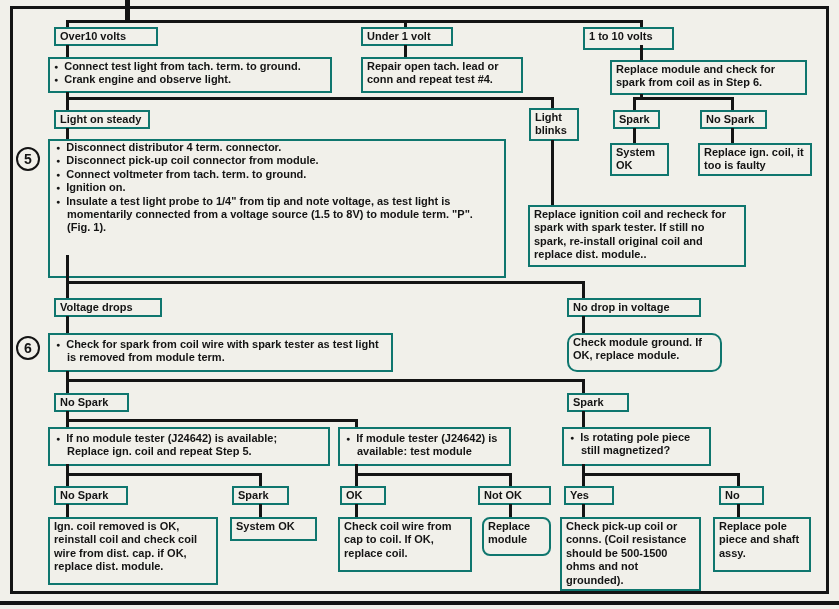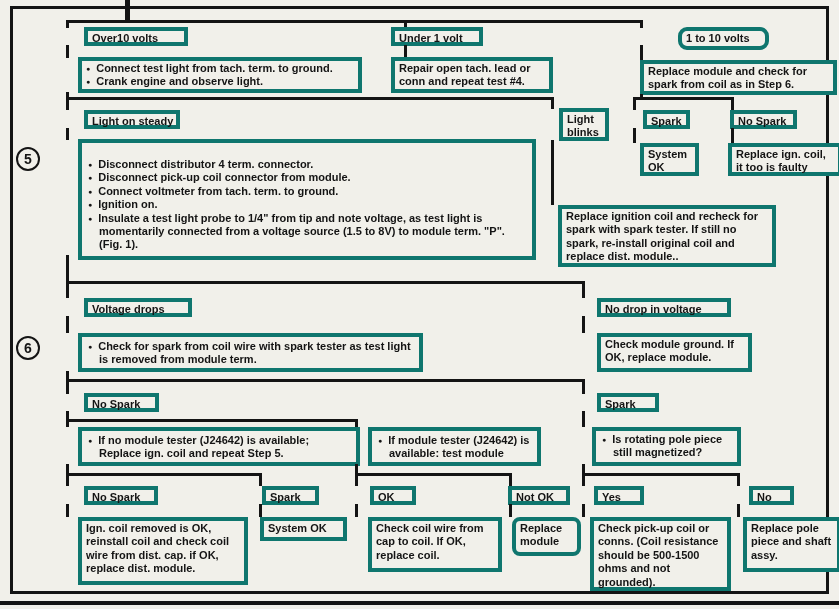--- a/index.html
+++ b/index.html
@@ -4,22 +4,22 @@
 <style>
   html,body { margin:0; padding:0; background:#e8e8e4; }
   .stage {
     position:relative; width:839px; height:609px; margin:0 auto;
     background:#f1f0ea; overflow:hidden;
     font-family:"Liberation Sans", sans-serif; font-weight:700; color:#141414;
     -webkit-font-smoothing:antialiased;
   }
   .node {
     position:absolute; box-sizing:border-box;
-    border:4px solid #0f766e; background:#f1f0ea;
-    font-size:11px; line-height:1.22; padding:1px 4px;margin-left:30px;
+    border:2px solid #0f766e; background:#f1f0ea;
+    font-size:11px; line-height:1.22; padding:1px 4px;
   }
   .nw { white-space:nowrap; }
   .line { position:absolute; background:#141414; }
   .b { padding-left:11px; text-indent:-11px; }
   .b::before { content:"\25CF\00a0"; font-size:7px; position:relative; top:-1px; letter-spacing:2px; }
   .circle {
     position:absolute; box-sizing:border-box; width:24px; height:24px;
     border:2px solid #141414; border-radius:50%; background:#f1f0ea;
     display:flex; align-items:center; justify-content:center;
     font-size:14px;
@@ -37,21 +37,21 @@
   <div class="line" style="left:10px;top:591px;width:819px;height:3px;"></div>
   <div class="line" style="left:0;top:601px;width:839px;height:4px;"></div>
 
   <div class="line" style="left:66px;top:20px;width:577px;height:3px;"></div>
   <div class="line" style="left:66px;top:20px;width:3px;height:8px;"></div>
   <div class="line" style="left:404px;top:20px;width:3px;height:8px;"></div>
   <div class="line" style="left:640px;top:20px;width:3px;height:8px;"></div>
 
   <div class="node nw" style="left:54px;top:27px;width:104px;height:19px;">Over10 volts</div>
   <div class="node nw" style="left:361px;top:27px;width:92px;height:19px;">Under 1 volt</div>
-  <div class="node nw" style="left:648px;top:27px;width:91px;height:23px;border-radius:9px;">1 to 10 volts</div>
+  <div class="node nw" style="left:583px;top:27px;width:91px;height:23px;">1 to 10 volts</div>
 
   <div class="line" style="left:66px;top:45px;width:3px;height:13px;"></div>
   <div class="line" style="left:404px;top:45px;width:3px;height:13px;"></div>
   <div class="line" style="left:640px;top:45px;width:3px;height:16px;"></div>
 
   <div class="node" style="left:48px;top:57px;width:284px;height:36px;">
     <div class="b">Connect test light from tach. term. to ground.</div>
     <div class="b">Crank engine and observe light.</div>
   </div>
   <div class="node" style="left:361px;top:57px;width:162px;height:36px;">Repair open tach. lead or conn and repeat test #4.</div>
@@ -71,21 +71,21 @@
   <div class="node nw" style="left:700px;top:110px;width:67px;height:19px;">No Spark</div>
   <div class="line" style="left:633px;top:128px;width:3px;height:15px;"></div>
   <div class="line" style="left:731px;top:128px;width:3px;height:15px;"></div>
   <div class="node" style="left:610px;top:143px;width:59px;height:33px;">System OK</div>
   <div class="node" style="left:698px;top:143px;width:114px;height:33px;">Replace ign. coil, it too is faulty</div>
 
   <div class="circle" style="left:16px;top:147px;">
       <span>5</span>
     </div>
   <div class="line" style="left:66px;top:128px;width:3px;height:12px;"></div>
-  <div class="node" style="left:48px;top:139px;width:458px;height:121px;padding:15px 6px;">
+  <div class="node" style="left:48px;top:139px;width:458px;height:139px;padding:0 6px;">
     <div class="b">Disconnect distributor 4 term. connector.</div>
     <div class="b">Disconnect pick-up coil connector from module.</div>
     <div class="b">Connect voltmeter from tach. term. to ground.</div>
     <div class="b">Ignition on.</div>
     <div class="b">Insulate a test light probe to 1/4" from tip and note voltage, as test light is momentarily connected from a voltage source (1.5  to 8V) to module term. "P". (Fig. 1).</div>
   </div>
 
   <div class="line" style="left:551px;top:140px;width:3px;height:65px;"></div>
   <div class="node" style="left:528px;top:205px;width:218px;height:62px;">Replace ignition coil and recheck for spark with spark tester.  If still no spark, re-install original coil and replace dist. module..</div>
 
@@ -96,21 +96,21 @@
   <div class="node nw" style="left:567px;top:298px;width:134px;height:19px;">No drop in voltage</div>
 
   <div class="circle" style="left:16px;top:336px;">
       <span>6</span>
     </div>
   <div class="line" style="left:66px;top:316px;width:3px;height:17px;"></div>
   <div class="line" style="left:582px;top:316px;width:3px;height:17px;"></div>
   <div class="node" style="left:48px;top:333px;width:345px;height:39px;padding:3px 6px;">
     <div class="b">Check for spark from coil wire with spark tester as test light is removed from module term.</div>
   </div>
-  <div class="node" style="left:567px;top:333px;width:155px;height:39px;">Check module ground.  If OK, replace module.</div>
+  <div class="node" style="left:567px;top:333px;width:155px;height:39px;border-radius:10px;">Check module ground.  If OK, replace module.</div>
 
   <div class="line" style="left:66px;top:371px;width:3px;height:23px;"></div>
   <div class="line" style="left:66px;top:379px;width:519px;height:3px;"></div>
   <div class="line" style="left:582px;top:379px;width:3px;height:15px;"></div>
   <div class="node nw" style="left:54px;top:393px;width:75px;height:19px;">No Spark</div>
   <div class="node nw" style="left:567px;top:393px;width:62px;height:19px;">Spark</div>
 
   <div class="line" style="left:66px;top:411px;width:3px;height:16px;"></div>
   <div class="line" style="left:66px;top:419px;width:292px;height:3px;"></div>
   <div class="line" style="left:355px;top:419px;width:3px;height:9px;"></div>
@@ -131,21 +131,21 @@
   <div class="line" style="left:355px;top:464px;width:3px;height:22px;"></div>
   <div class="line" style="left:355px;top:473px;width:157px;height:3px;"></div>
   <div class="line" style="left:509px;top:473px;width:3px;height:13px;"></div>
   <div class="line" style="left:582px;top:464px;width:3px;height:22px;"></div>
   <div class="line" style="left:582px;top:473px;width:158px;height:3px;"></div>
   <div class="line" style="left:737px;top:473px;width:3px;height:13px;"></div>
 
   <div class="node nw" style="left:54px;top:486px;width:74px;height:19px;">No Spark</div>
   <div class="node nw" style="left:232px;top:486px;width:57px;height:19px;">Spark</div>
   <div class="node nw" style="left:340px;top:486px;width:46px;height:19px;">OK</div>
-  <div class="node nw" style="left:478px;top:486px;width:62px;height:19px;">Not OK</div>
+  <div class="node nw" style="left:478px;top:486px;width:73px;height:19px;">Not OK</div>
   <div class="node nw" style="left:564px;top:486px;width:50px;height:19px;">Yes</div>
   <div class="node nw" style="left:719px;top:486px;width:45px;height:19px;">No</div>
 
   <div class="line" style="left:66px;top:504px;width:3px;height:13px;"></div>
   <div class="line" style="left:259px;top:504px;width:3px;height:13px;"></div>
   <div class="line" style="left:355px;top:504px;width:3px;height:13px;"></div>
   <div class="line" style="left:509px;top:504px;width:3px;height:13px;"></div>
   <div class="line" style="left:582px;top:504px;width:3px;height:13px;"></div>
   <div class="line" style="left:737px;top:504px;width:3px;height:13px;"></div>
 

